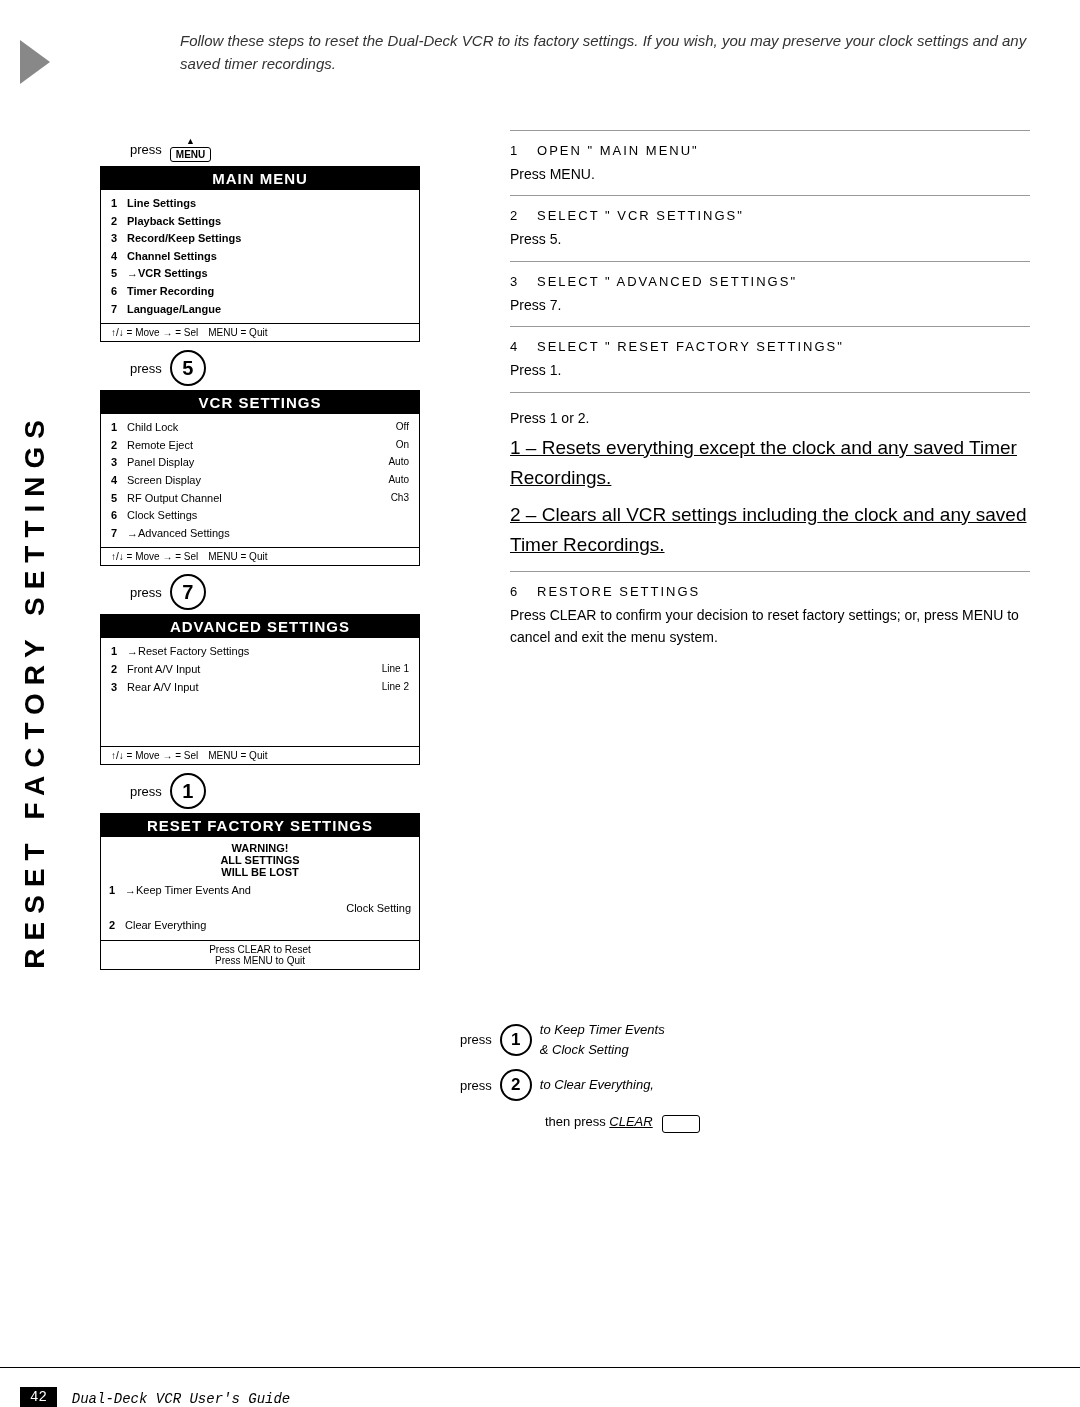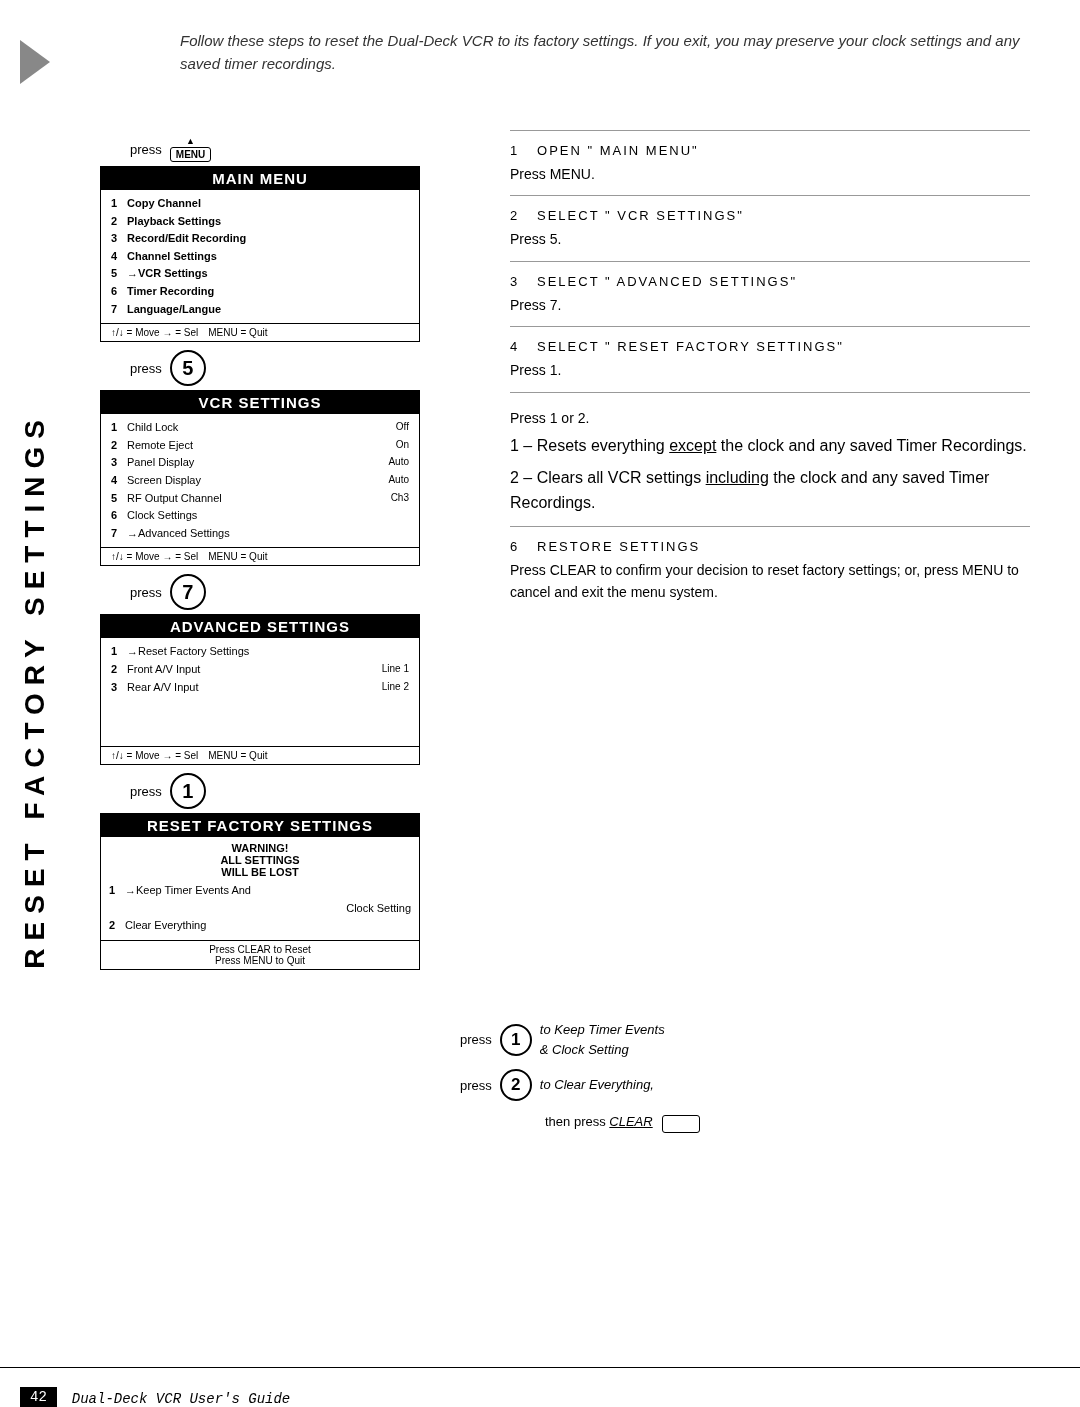--- a/index.html
+++ b/index.html
@@ -158,22 +158,23 @@
     }
     .step-body {
       font-size: 14px;
       margin-top: 4px;
       line-height: 1.6;
       color: #000;
     }
     .step-body-indent {
       margin-top: 4px;
       margin-left: 0px;
-      font-size: 16px;
+      font-size: 19px;
       line-height: 1.6;
+      text-decoration: underline;
     }
 
     .press-inline {
       display: flex;
       align-items: center;
       gap: 8px;
       margin-bottom: 10px;
     }
     .press-inline-text {
       font-size: 13px;
@@ -238,47 +239,47 @@
 </head>
 <body>
 
 <div class="vertical-title">
   <div class="triangle-arrow"></div>
   <span class="vertical-title-text">RESET FACTORY SETTINGS</span>
 </div>
 
 <div class="main-content">
 
-  <div class="intro-text">Follow these steps to reset the Dual-Deck VCR to its factory settings. If you exit, you may preserve your clock settings and any saved timer recordings.</div>
+  <div class="intro-text">Follow these steps to reset the Dual-Deck VCR to its factory settings. If you wish, you may preserve your clock settings and any saved timer recordings.</div>
 
   <div class="left-column">
 
     <div class="diagram-section">
       <div class="press-row-diagram">
         <span>press</span>
         <div style="display:flex;flex-direction:column;align-items:center;">
           <span style="font-size:9px;margin-bottom:1px;">▲</span>
           <div class="menu-button-diagram">MENU</div>
         </div>
       </div>
 
       <div class="menu-box">
         <div class="menu-box-title">MAIN MENU</div>
         <div class="menu-box-body">
           <div class="menu-item">
             <span class="menu-item-num">1</span>
-            <span class="menu-item-text">Copy Channel</span>
+            <span class="menu-item-text">Line Settings</span>
           </div>
           <div class="menu-item">
             <span class="menu-item-num">2</span>
             <span class="menu-item-text">Playback Settings</span>
           </div>
           <div class="menu-item">
             <span class="menu-item-num">3</span>
-            <span class="menu-item-text">Record/Edit Recording</span>
+            <span class="menu-item-text">Record/Keep Settings</span>
           </div>
           <div class="menu-item">
             <span class="menu-item-num">4</span>
             <span class="menu-item-text">Channel Settings</span>
           </div>
           <div class="menu-item">
             <span class="menu-item-num">5</span>
             <span class="menu-item-text">→VCR Settings</span>
           </div>
           <div class="menu-item">

